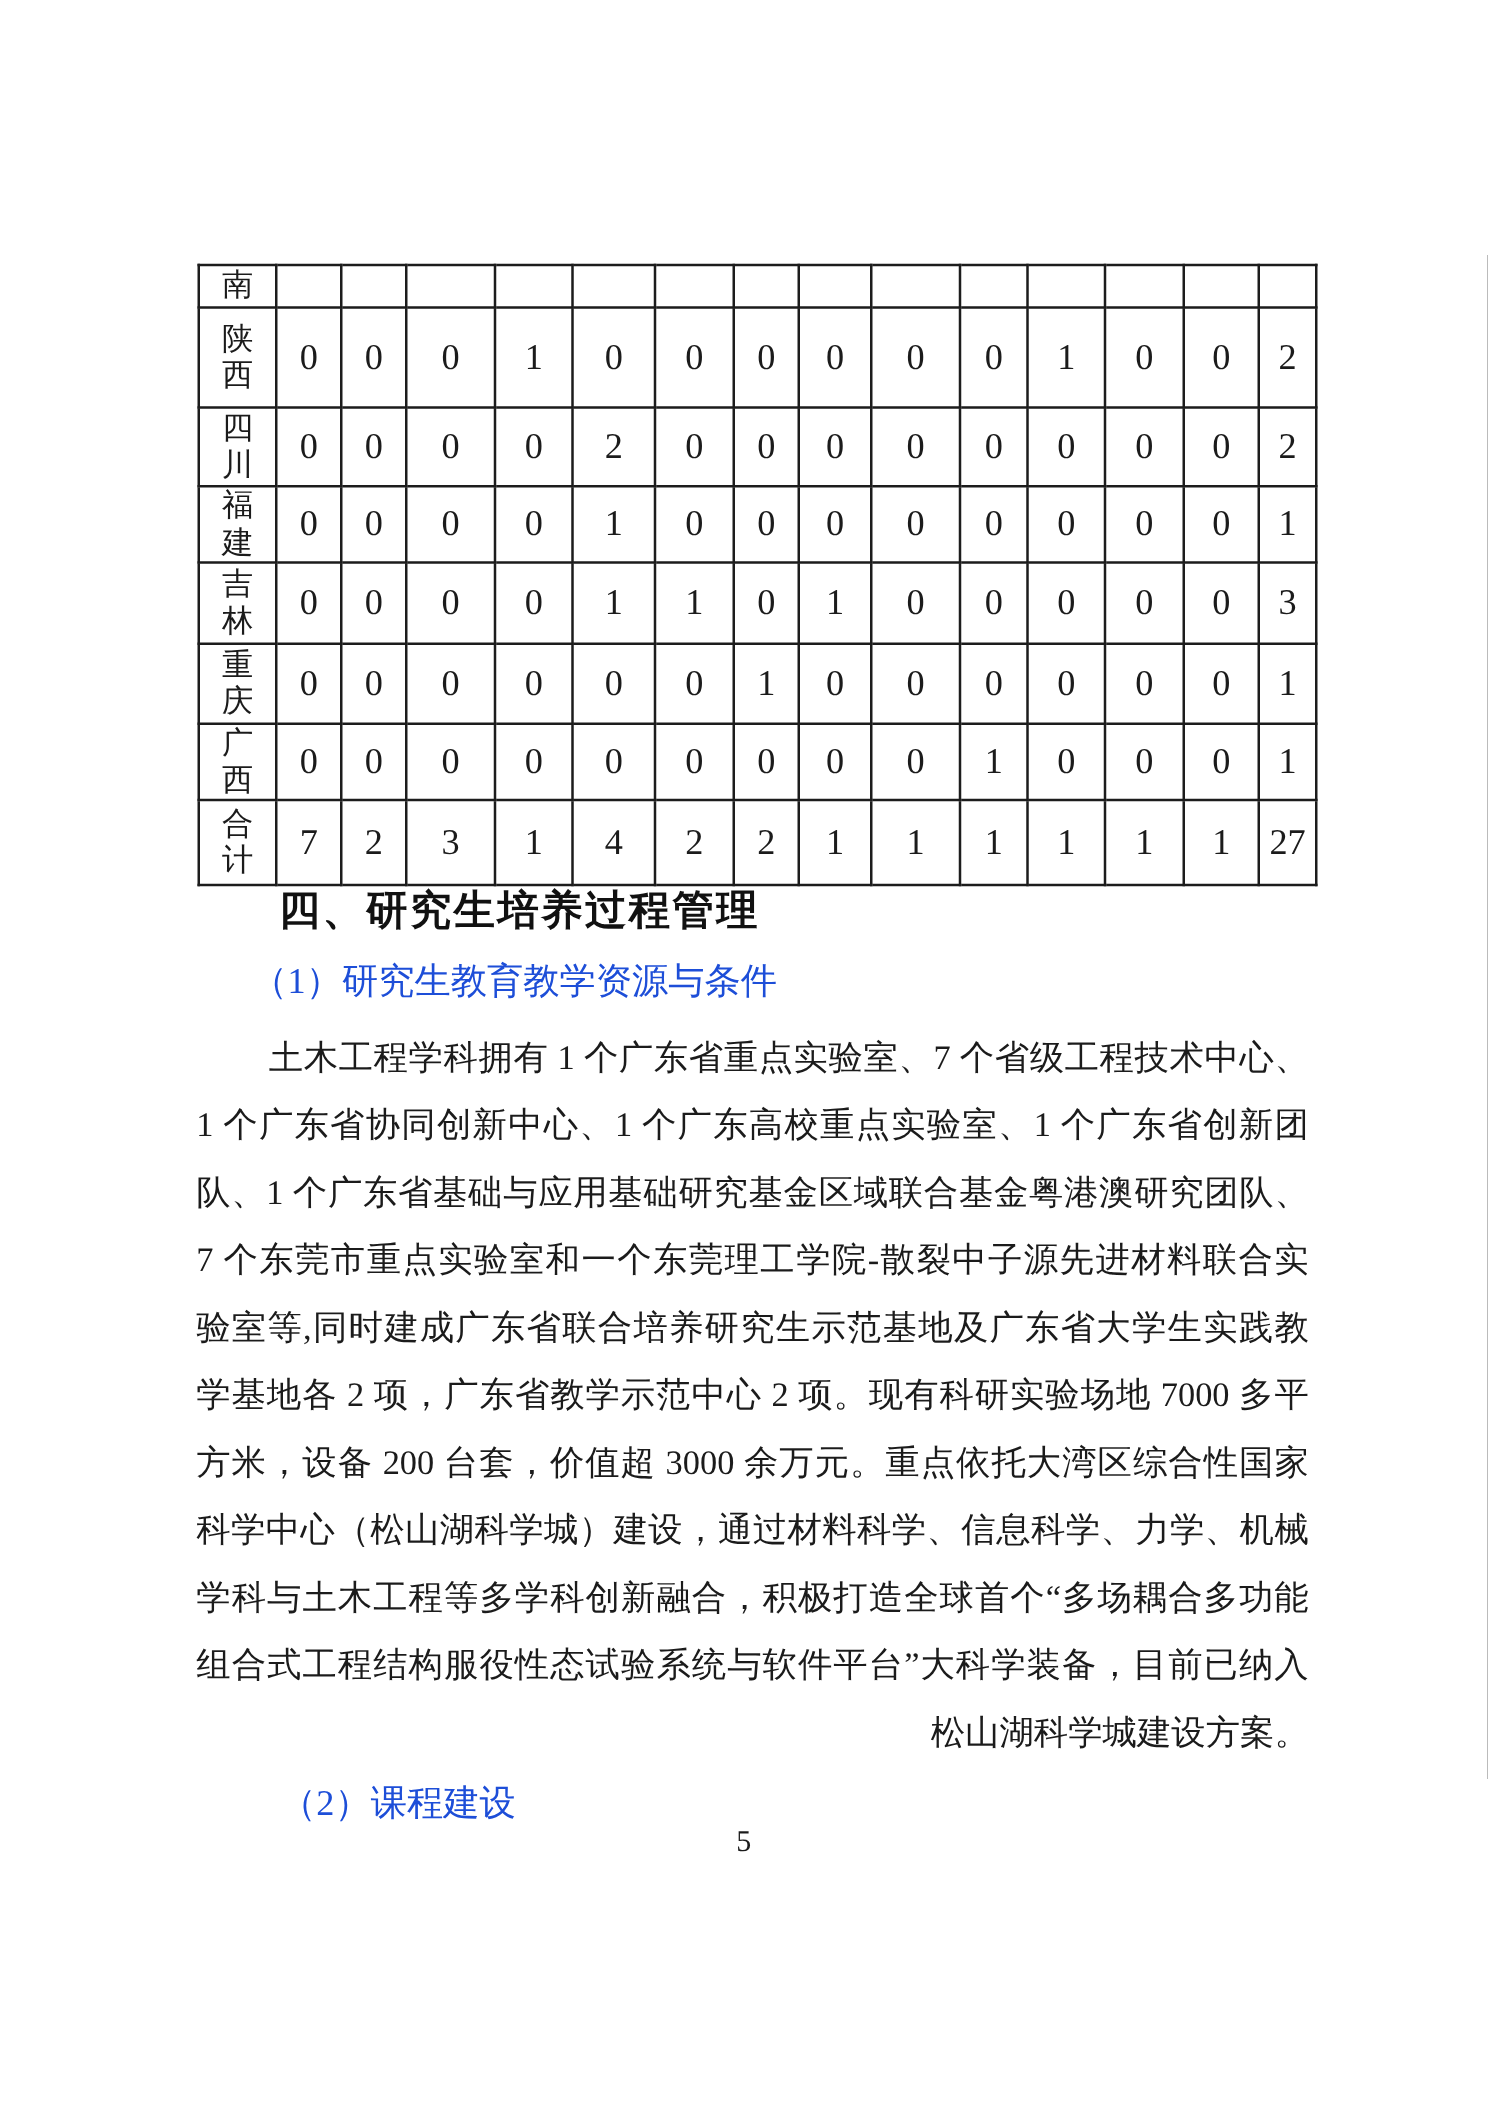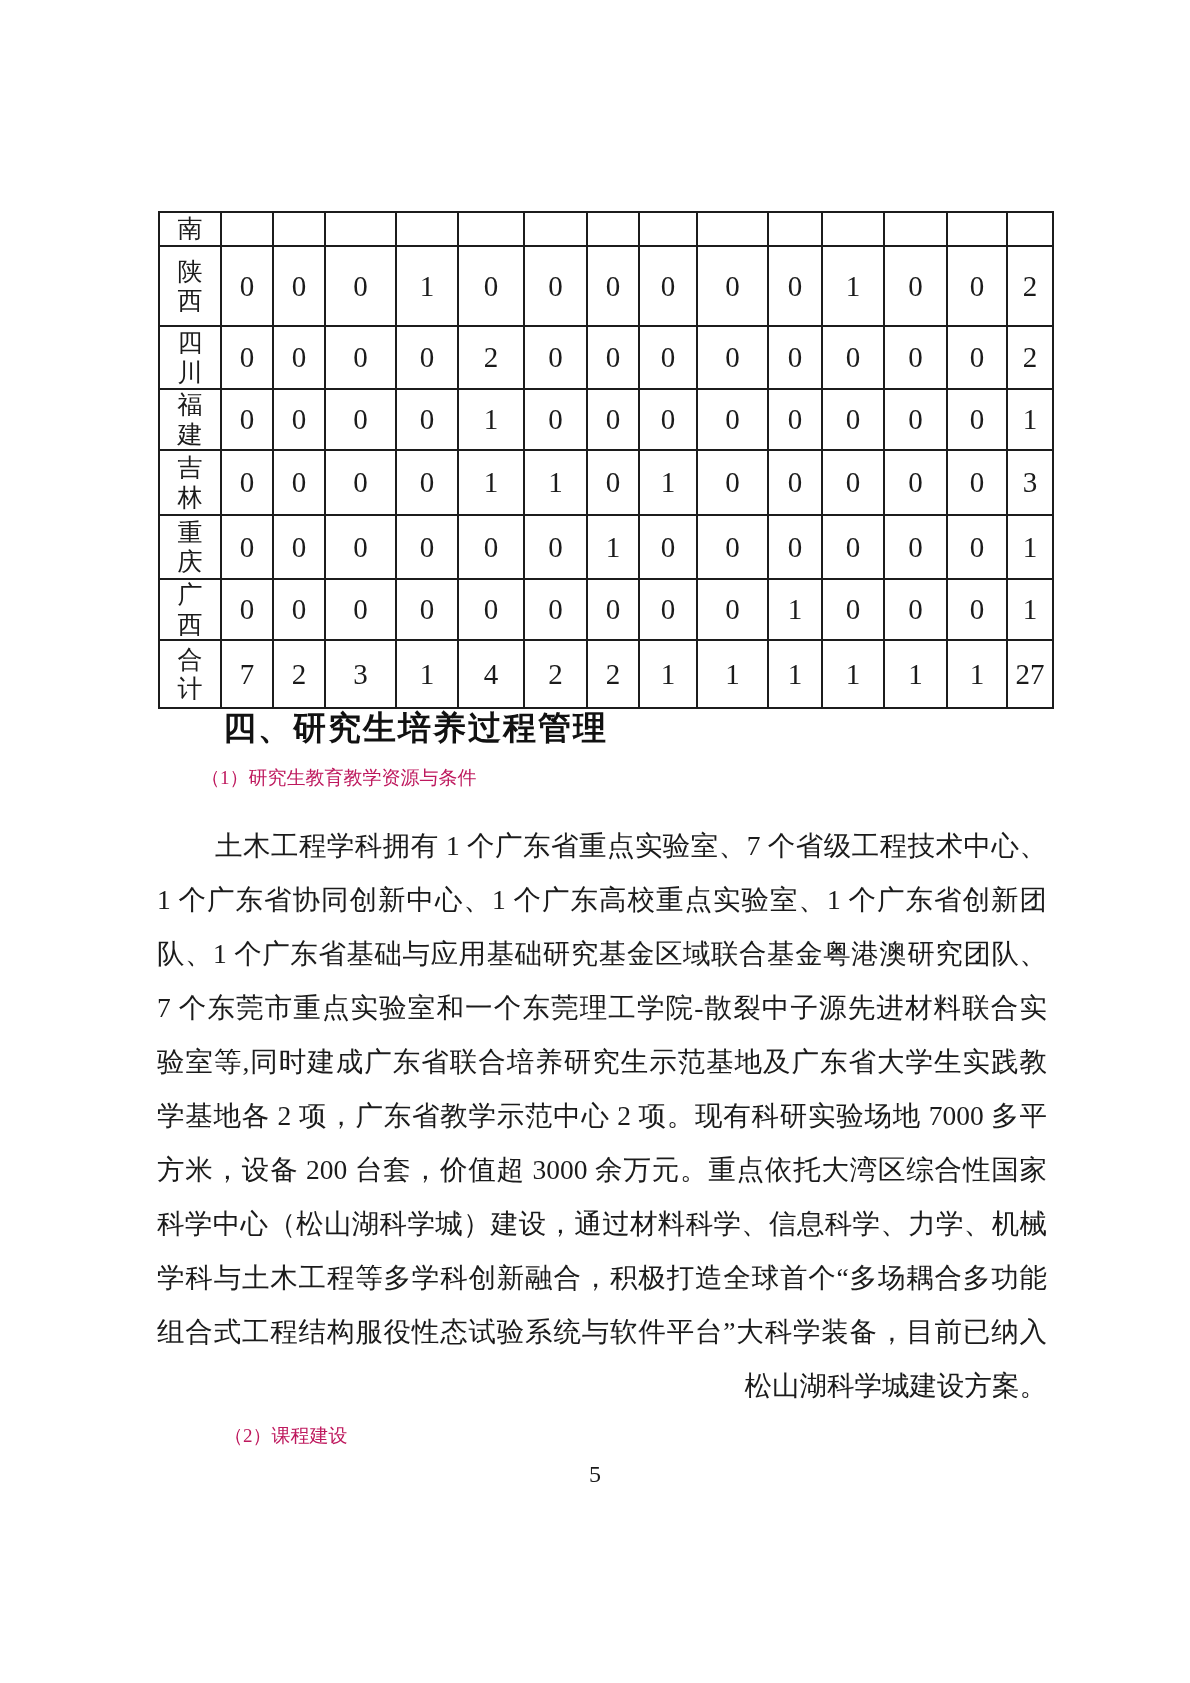--- a/index.html
+++ b/index.html
@@ -58,23 +58,23 @@
     top: 706px;
     font-family: "Liberation Sans", "DejaVu Sans", sans-serif;
     font-weight: bold;
     font-size: 33px;
     letter-spacing: 2px;
     color: #111;
     white-space: nowrap;
   }
   .sub-heading {
     position: absolute;
-    font-size: 19px;
+    font-size: 29px;
     white-space: nowrap;
-    color: #be185d;
+    color: #1d4ed8;
   }
   .sub-heading.first { left: 201px; top: 765px; }
   .sub-heading.second { left: 224px; top: 1423px; }
 
   
   .body-paragraph {
     position: absolute;
     left: 157px;
     top: 819px;
     width: 890px;

